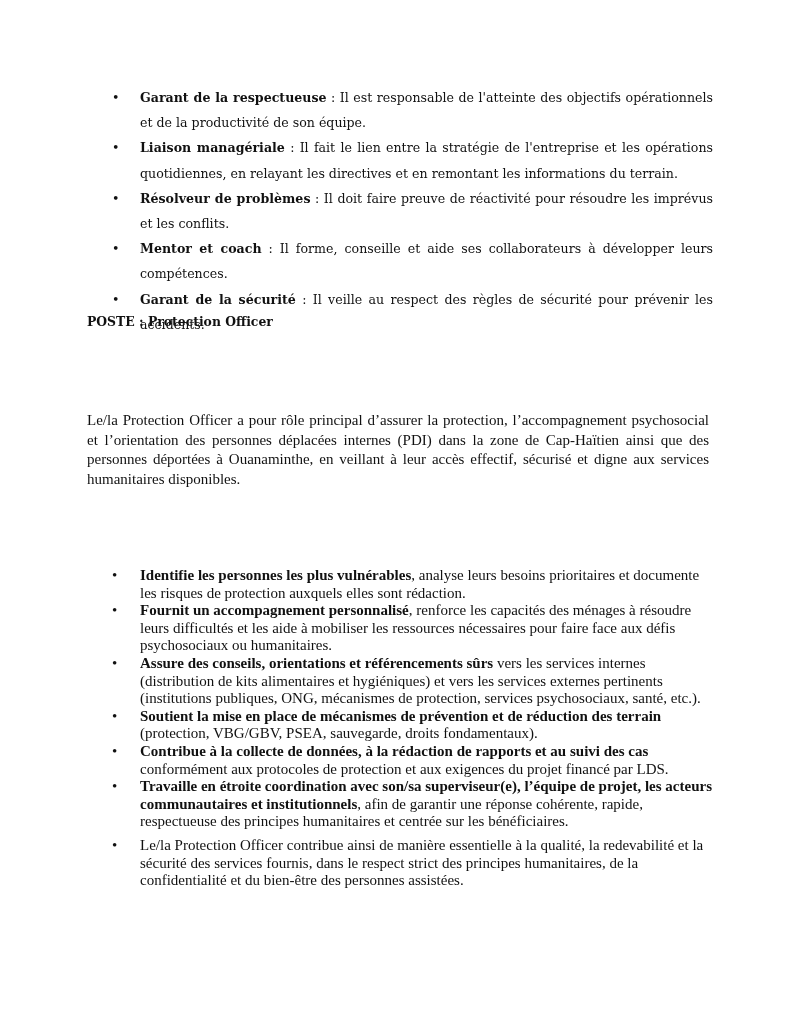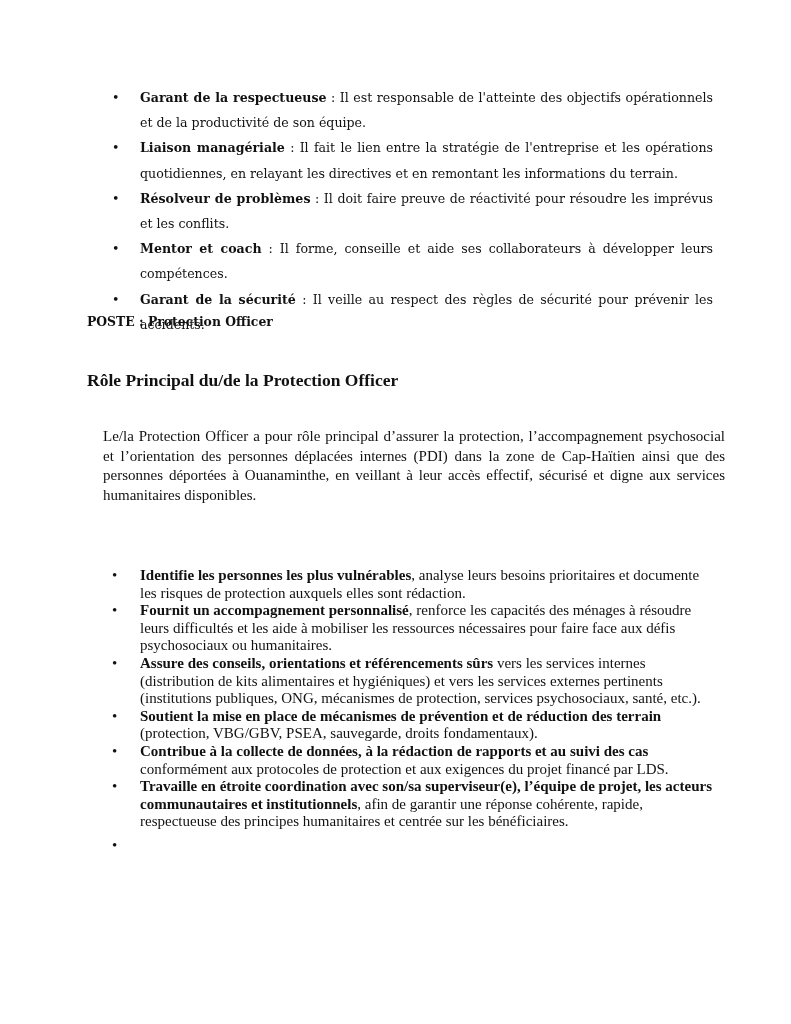--- a/index.html
+++ b/index.html
@@ -12,21 +12,21 @@
     .list1 li { position: relative; padding-left: 32px; text-align: justify; }
     .list1 li .bullet { position: absolute; left: 4px; top: 0; }
 
     .poste { position: absolute; left: 87px; top: 314px; font-family: "DejaVu Serif", "Liberation Serif", serif;
              font-size: 12.4px; font-weight: bold; }
 
     .heading { position: absolute; left: 87px; top: 370px; font-family: "Liberation Serif", serif;
                font-size: 17.5px; font-weight: bold; margin: 0; }
 
     .para { position: absolute; left: 87px; top: 411px; width: 622px; font-family: "Liberation Serif", serif;
-            font-size: 15px; line-height: 19.5px; text-align: justify; text-align-last: left; margin: 16px; }
+            font-size: 15px; line-height: 19.5px; text-align: justify; text-align-last: left; margin: 0; }
 
     .intro { position: absolute; left: 87px; top: 530px; font-family: "Liberation Serif", serif;
              font-size: 15px; margin: 0; }
 
     .list2 { position: absolute; left: 108px; top: 567px; width: 610px; margin: 0; padding: 0; list-style: none;
              font-family: "Liberation Serif", serif; font-size: 15px; line-height: 17.6px; }
     .list2 li { position: relative; padding-left: 32px; }
     .list2 li .bullet { position: absolute; left: 4px; top: 0; }
     .list2 li.last { margin-top: 6px; }
     b { font-weight: bold; }
@@ -39,28 +39,27 @@
   <ul class="list1">
     <li><span class="bullet">•</span><b>Garant de la respectueuse</b><span> : </span><span>Il est responsable de l'atteinte des objectifs opérationnels et de la productivité de son équipe.</span></li>
     <li><span class="bullet">•</span><b>Liaison managériale</b><span> : </span><span>Il fait le lien entre la stratégie de l'entreprise et les opérations quotidiennes, en relayant les directives et en remontant les informations du terrain.</span></li>
     <li><span class="bullet">•</span><b>Résolveur de problèmes</b><span> : </span><span>Il doit faire preuve de réactivité pour résoudre les imprévus et les conflits.</span></li>
     <li><span class="bullet">•</span><b>Mentor et coach</b><span> : </span><span>Il forme, conseille et aide ses collaborateurs à développer leurs compétences.</span></li>
     <li><span class="bullet">•</span><b>Garant de la sécurité</b><span> : </span><span>Il veille au respect des règles de sécurité pour prévenir les accidents.</span></li>
   </ul>
 
   <div class="poste">POSTE : Protection Officer</div>
 
-  <h2 class="heading">Rôle Principal du/de la Protection Officer</h2>
 
   <p class="para">Le/la Protection Officer a pour rôle principal d’assurer la protection, l’accompagnement psychosocial et l’orientation des personnes déplacées internes (PDI) dans la zone de Cap-Haïtien ainsi que des personnes déportées à Ouanaminthe, en veillant à leur accès effectif, sécurisé et digne aux services humanitaires disponibles.</p>
 
 
   <ul class="list2">
     <li><span class="bullet">•</span><b>Identifie les personnes les plus vulnérables</b><span>, analyse leurs besoins prioritaires et documente les risques de protection auxquels elles sont rédaction.</span></li>
     <li><span class="bullet">•</span><b>Fournit un accompagnement personnalisé</b><span>, renforce les capacités des ménages à résoudre leurs difficultés et les aide à mobiliser les ressources nécessaires pour faire face aux défis psychosociaux ou humanitaires.</span></li>
     <li><span class="bullet">•</span><b>Assure des conseils, orientations et référencements sûrs</b><span> vers les services internes (distribution de kits alimentaires et hygiéniques) et vers les services externes pertinents (institutions publiques, ONG, mécanismes de protection, services psychosociaux, santé, etc.).</span></li>
     <li><span class="bullet">•</span><b>Soutient la mise en place de mécanismes de prévention et de réduction des terrain</b><span> (protection, VBG/GBV, PSEA, sauvegarde, droits fondamentaux).</span></li>
     <li><span class="bullet">•</span><b>Contribue à la collecte de données, à la rédaction de rapports et au suivi des cas</b><span> conformément aux protocoles de protection et aux exigences du projet financé par LDS.</span></li>
     <li><span class="bullet">•</span><b>Travaille en étroite coordination avec son/sa superviseur(e), l’équipe de projet, les acteurs communautaires et institutionnels</b><span>, afin de garantir une réponse cohérente, rapide, respectueuse des principes humanitaires et centrée sur les bénéficiaires.</span></li>
-    <li class="last"><span class="bullet">•</span></li>
+    <li class="last"><span class="bullet">•</span><span>Le/la Protection Officer contribue ainsi de manière essentielle à la qualité, la redevabilité et la sécurité des services fournis, dans le respect strict des principes humanitaires, de la confidentialité et du bien-être des personnes assistées.</span></li>
   </ul>
 
 </div>
 
 </body></html>

